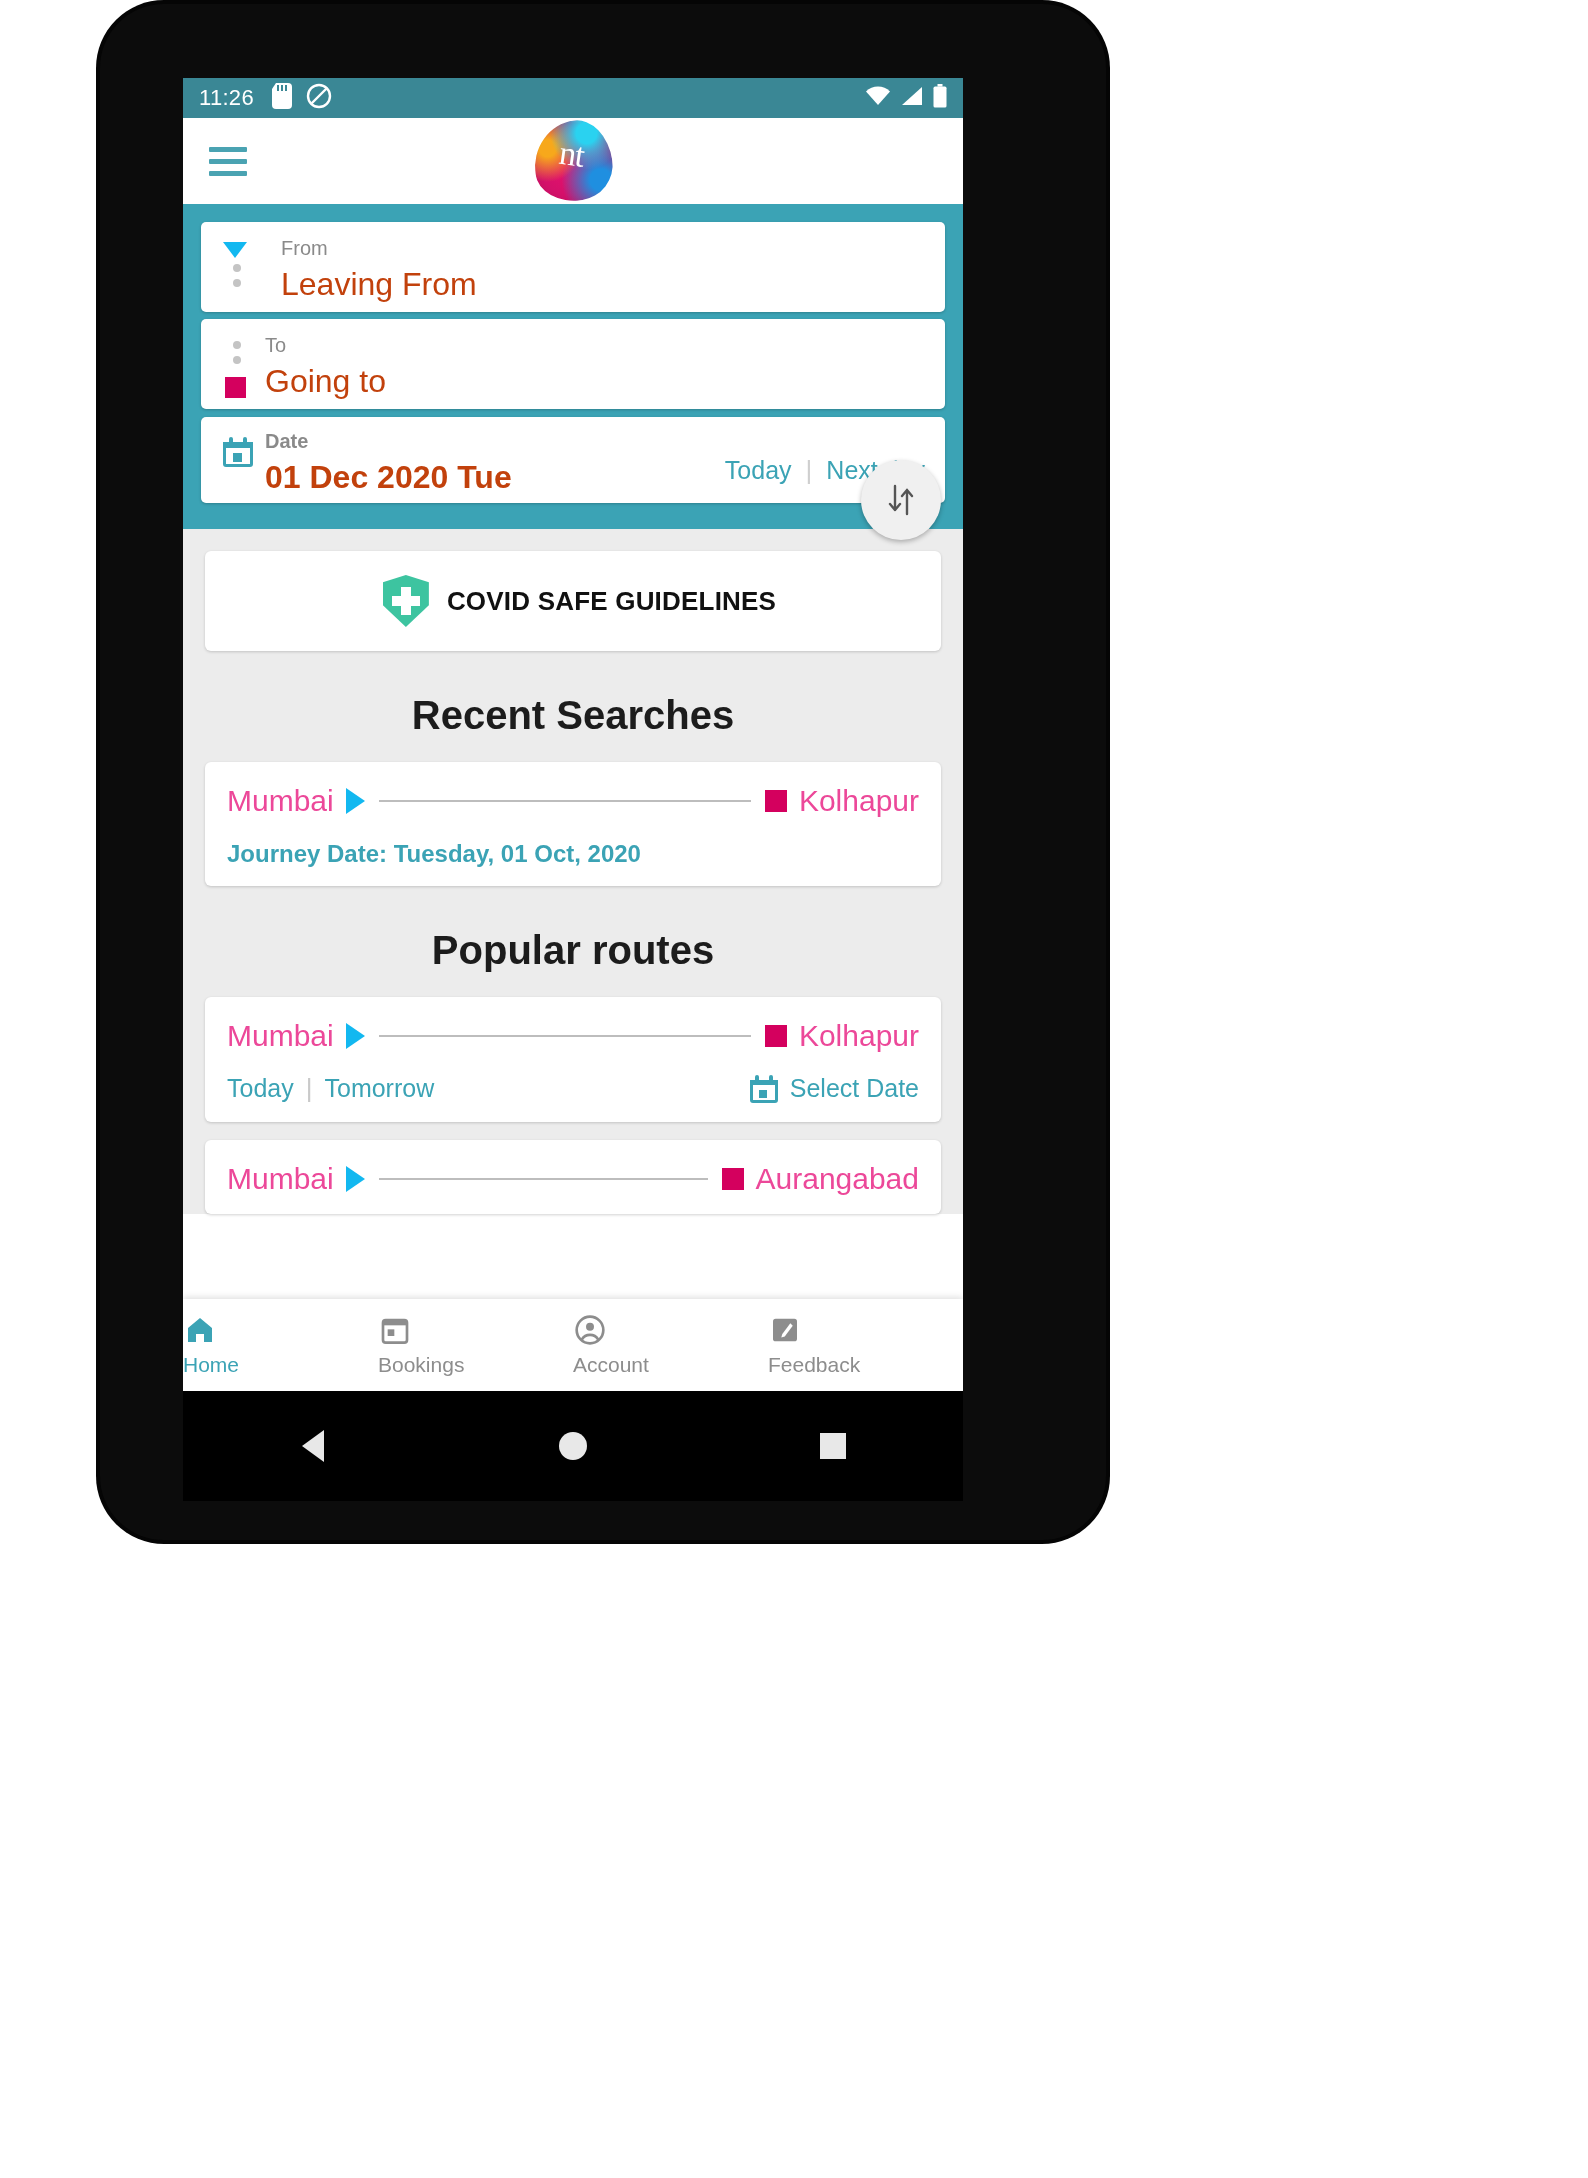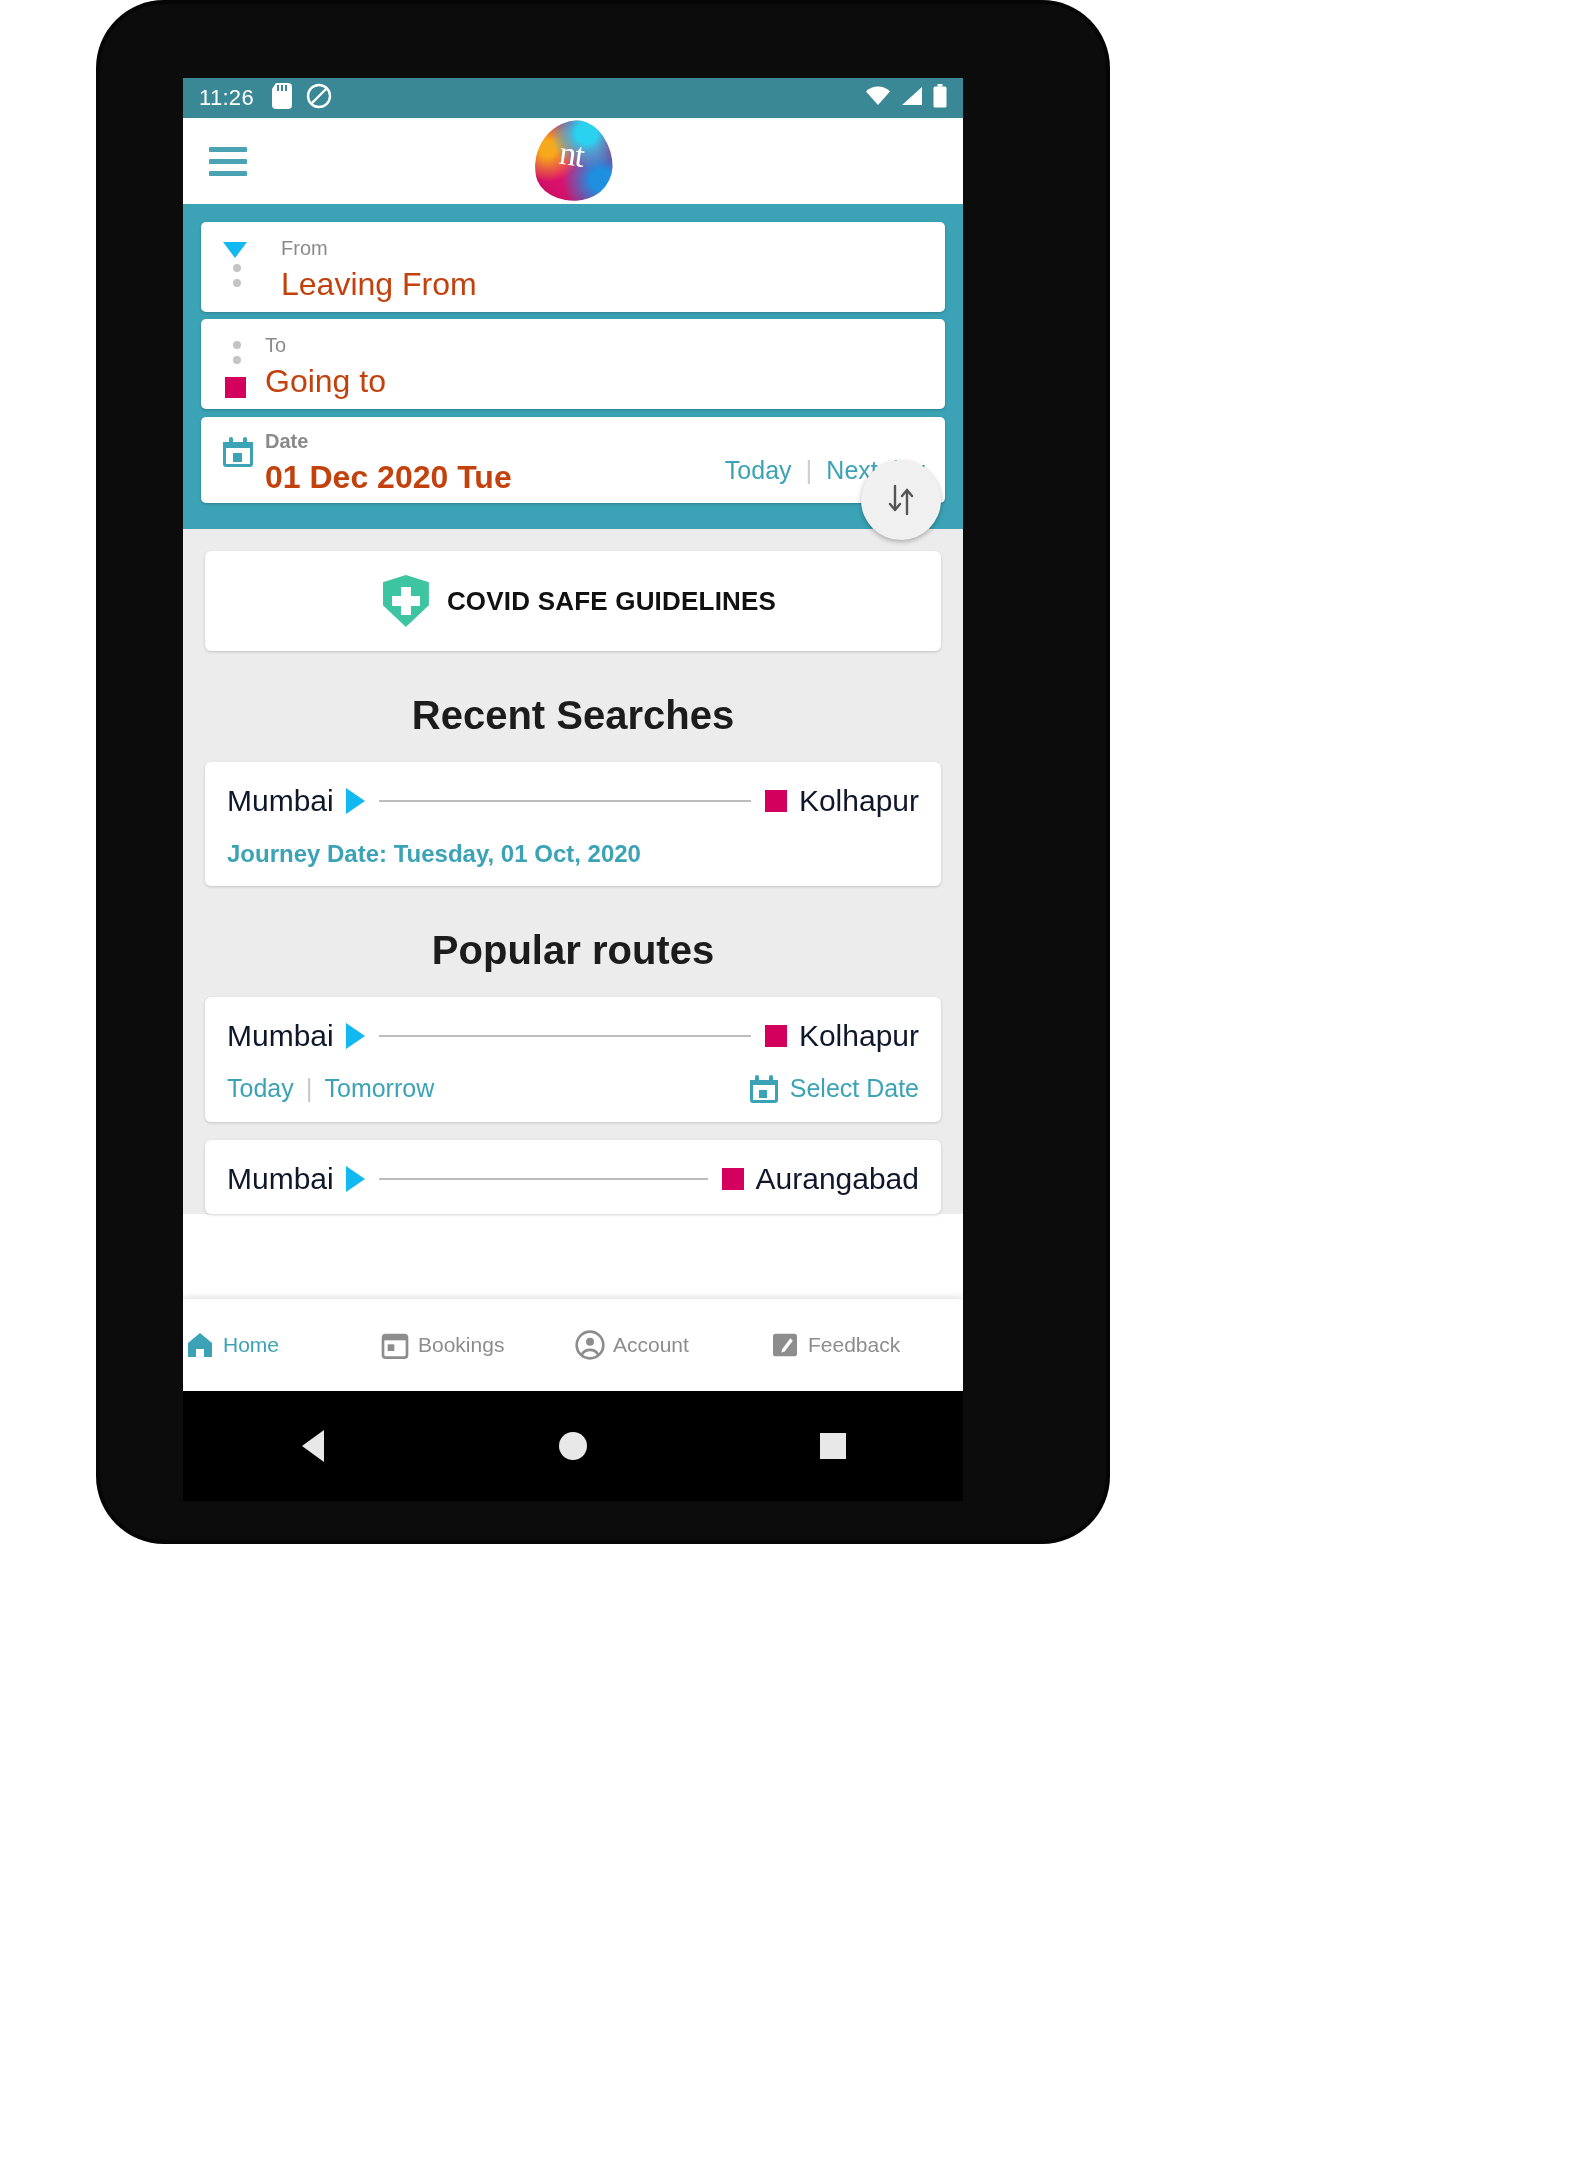--- a/index.html
+++ b/index.html
@@ -148,21 +148,21 @@
 
   .section-title{
     text-align:center; font-size:40px; font-weight:700; color:#1c1c1c;
     margin:42px 0 24px 0;
   }
   .route-card{
     background:#fff; border-radius:6px; box-shadow:0 1px 3px rgba(0,0,0,.18);
     padding:22px 22px 18px 22px; margin-bottom:4px;
   }
   .route-row{ display:flex; align-items:center; }
-  .city{ font-size:30px; color:#0f172a; }
+  .city{ font-size:30px; color:#ec4899; }
   .arrow-play{
     width:0; height:0; margin:0 14px 0 12px;
     border-top:13px solid transparent; border-bottom:13px solid transparent;
     border-left:19px solid #12b8f0;
   }
   .route-line{ flex:1; height:2px; background:#bdbdbd; }
   .dest-sq{ width:22px; height:22px; background:#d4005e; margin:0 12px 0 14px; }
   .journey-date{ font-size:24px; color:#3ba3b5; margin-top:22px; font-weight:600; }
 
   .route-actions{ display:flex; align-items:center; margin-top:20px; }
@@ -174,21 +174,21 @@
   .cal-sm .top{ position:absolute; left:0; top:5px; width:28px; height:5px; background:#3ba3b5; }
   .cal-sm .p1{ position:absolute; left:5px; top:0; width:4px; height:8px; background:#3ba3b5; border-radius:2px; }
   .cal-sm .p2{ position:absolute; right:5px; top:0; width:4px; height:8px; background:#3ba3b5; border-radius:2px; }
   .cal-sm .dot{ position:absolute; left:9px; top:15px; width:8px; height:8px; background:#3ba3b5; }
 
   
   .bottomnav{
     position:absolute; left:0; bottom:0; width:780px; height:92px; background:#fff;
     display:flex; align-items:center; box-shadow:0 -2px 6px rgba(0,0,0,.12);
   }
-  .nav-item{ flex:1; display:flex; align-items:center; gap:6px; cursor:pointer; }
+  .nav-item{ flex:1; display:flex; flex-direction:column; gap:6px; cursor:pointer; }
   .nav-label{ font-size:21px; color:#8d8d8d; }
   .nav-item.active .nav-label{ color:#3ba3b5; }
   .nav-ico{ width:34px; height:34px; display:flex; align-items:center; justify-content:center; }
   .nav-ico svg{ width:32px; height:32px; }
 
   
   .sysnav-ico{ display:flex; align-items:center; justify-content:center; width:60px; height:60px; }
   .tri-back{ width:0;height:0;border-top:16px solid transparent;border-bottom:16px solid transparent;border-right:22px solid #e8e8e8; }
   .circ-home{ width:28px;height:28px;border-radius:50%;background:#e8e8e8; }
   .sq-recent{ width:26px;height:26px;background:#e8e8e8; }

